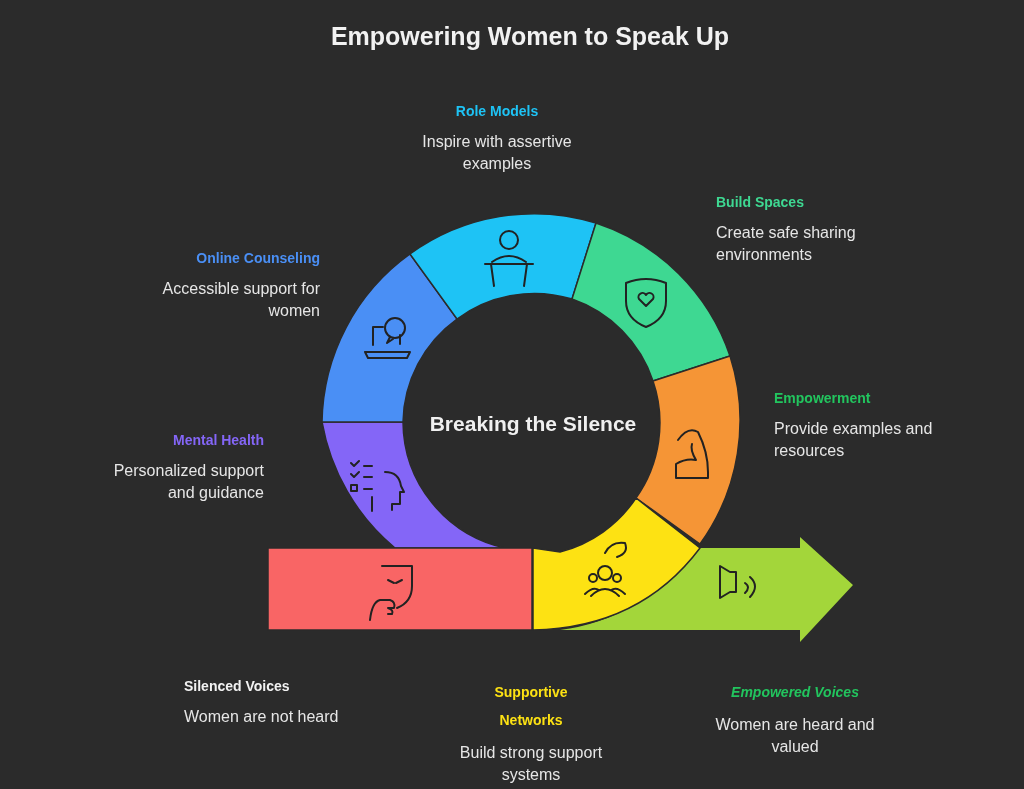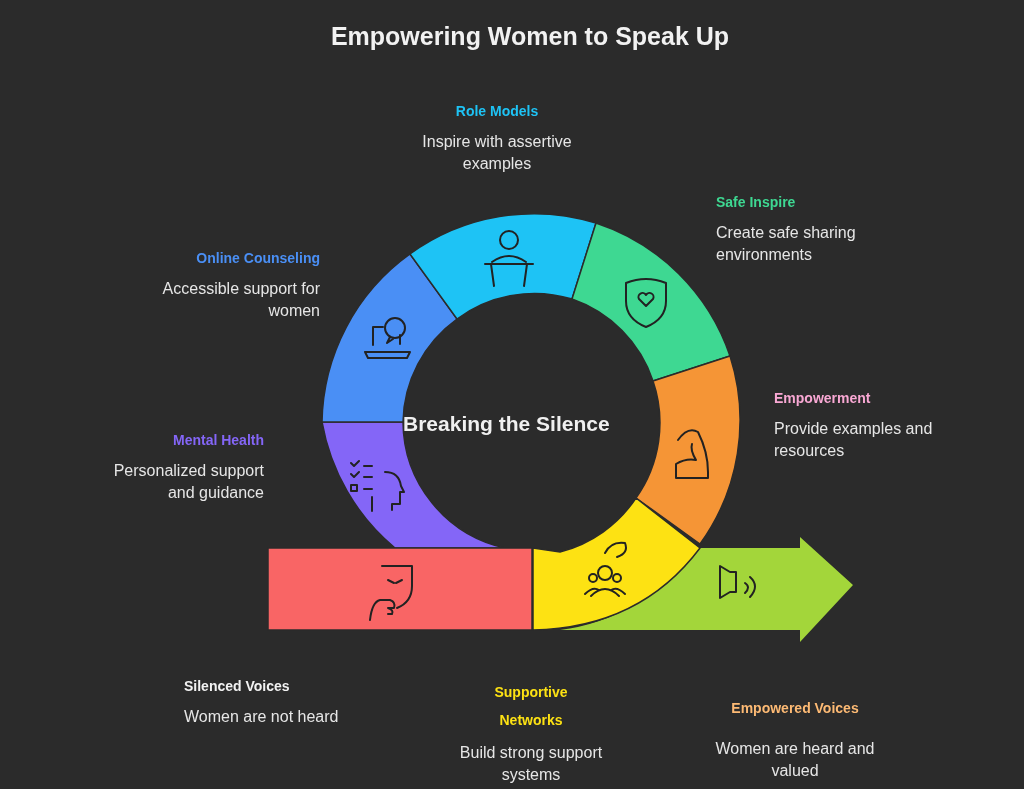--- a/index.html
+++ b/index.html
@@ -3,21 +3,21 @@
 <meta charset="utf-8">
 <style>
   html,body{margin:0;padding:0;}
   body{width:1024px;height:789px;background:#2b2b2b;position:relative;overflow:hidden;font-family:"Liberation Sans","DejaVu Sans",sans-serif;color:#ececec;}
   .title{position:absolute;left:18px;width:1024px;top:22px;text-align:center;font-size:25px;font-weight:bold;color:#f2f2f2;}
   svg.dia{position:absolute;left:0;top:0;}
   .lbl{position:absolute;}
   .lbl .h{font-size:14px;font-weight:bold;}
   .lbl .d{font-size:16px;line-height:22px;color:#e6e6e6;margin-top:12px;}
   .r{text-align:right;} .c{text-align:center;} .l{text-align:left;}
-  .center-text{position:absolute;left:403px;width:260px;top:412px;text-align:left;font-size:21px;font-weight:bold;color:#f0f0f0;}
+  .center-text{position:absolute;left:403px;width:260px;top:412px;text-align:center;font-size:21px;font-weight:bold;color:#f0f0f0;}
 </style>
 </head>
 <body>
 
 <div class="title">Empowering Women to Speak Up</div>
 
 <svg class="dia" width="1024" height="789" viewBox="0 0 1024 789">
 
   <path d="M322,422 L403,422 A130,130 0 0 0 505,548 L395,548 A211,211 0 0 1 322,422 Z" fill="#8466f7" stroke="#2b2b2b" stroke-width="1.5"></path>
 
@@ -78,45 +78,45 @@
 </svg>
 
 <div class="center-text">Breaking the Silence</div>
 
 <div class="lbl c" style="left:397px;top:103px;width:200px;">
   <div class="h" style="color:#1ec3f5">Role Models</div>
   <div class="d" style="width:180px;margin-left:10px;">Inspire with assertive examples</div>
 </div>
 
 <div class="lbl l" style="left:716px;top:194px;width:180px;">
-  <div class="h" style="color:#3ed892">Safe Inspire</div>
+  <div class="h" style="color:#3ed892">Build Spaces</div>
   <div class="d">Create safe sharing environments</div>
 </div>
 
 <div class="lbl r" style="left:110px;top:250px;width:210px;">
   <div class="h" style="color:#4a8ff5">Online Counseling</div>
   <div class="d" style="padding-left:30px;">Accessible support for women</div>
 </div>
 
 <div class="lbl l" style="left:774px;top:390px;width:200px;">
-  <div class="h" style="color:#f9a8d4">Empowerment</div>
+  <div class="h" style="color:#22c55e">Empowerment</div>
   <div class="d">Provide examples and resources</div>
 </div>
 
 <div class="lbl r" style="left:84px;top:432px;width:180px;">
   <div class="h" style="color:#8466f7">Mental Health</div>
   <div class="d" style="padding-left:10px;">Personalized support and guidance</div>
 </div>
 
 <div class="lbl l" style="left:184px;top:678px;width:200px;">
   <div class="h" style="color:#f2f2f2">Silenced Voices</div>
   <div class="d">Women are not heard</div>
 </div>
 
 <div class="lbl c" style="left:441px;top:678px;width:180px;">
   <div class="h" style="color:#fde213;width:140px;margin:0 auto;line-height:28px;">Supportive Networks</div>
   <div class="d" style="margin-top:8px;">Build strong support systems</div>
 </div>
 
 <div class="lbl c" style="left:700px;top:678px;width:190px;">
-  <div class="h" style="color:#fdba74;width:140px;margin:16px auto;line-height:28px;">Empowered Voices</div>
+  <div class="h" style="color:#22c55e;width:140px;margin:0 auto;line-height:28px;font-style:italic;">Empowered Voices</div>
   <div class="d" style="margin-top:8px;">Women are heard and valued</div>
 </div>
 
 </body></html>

